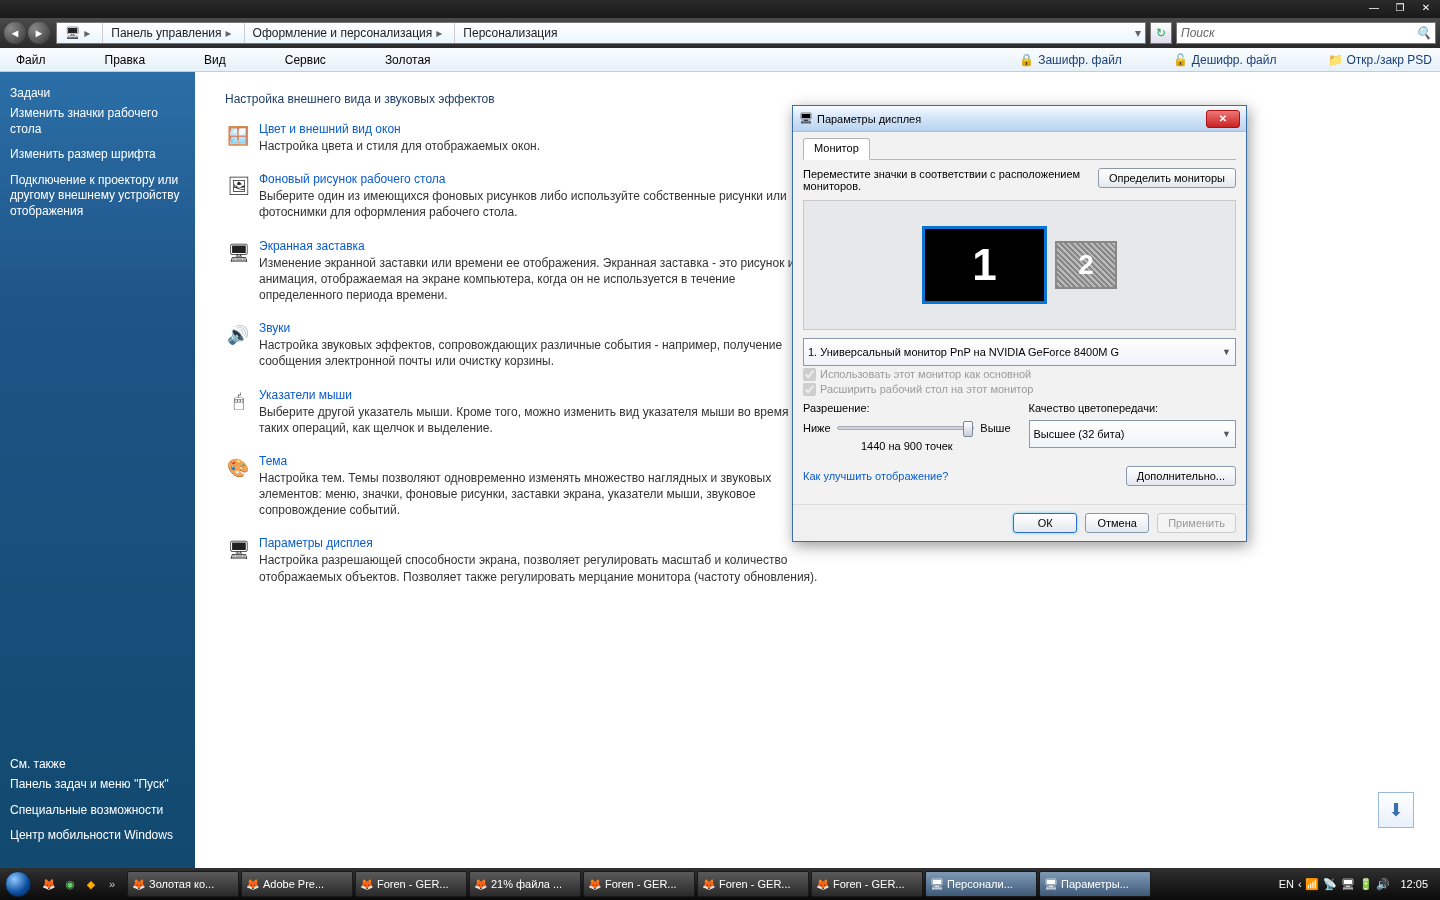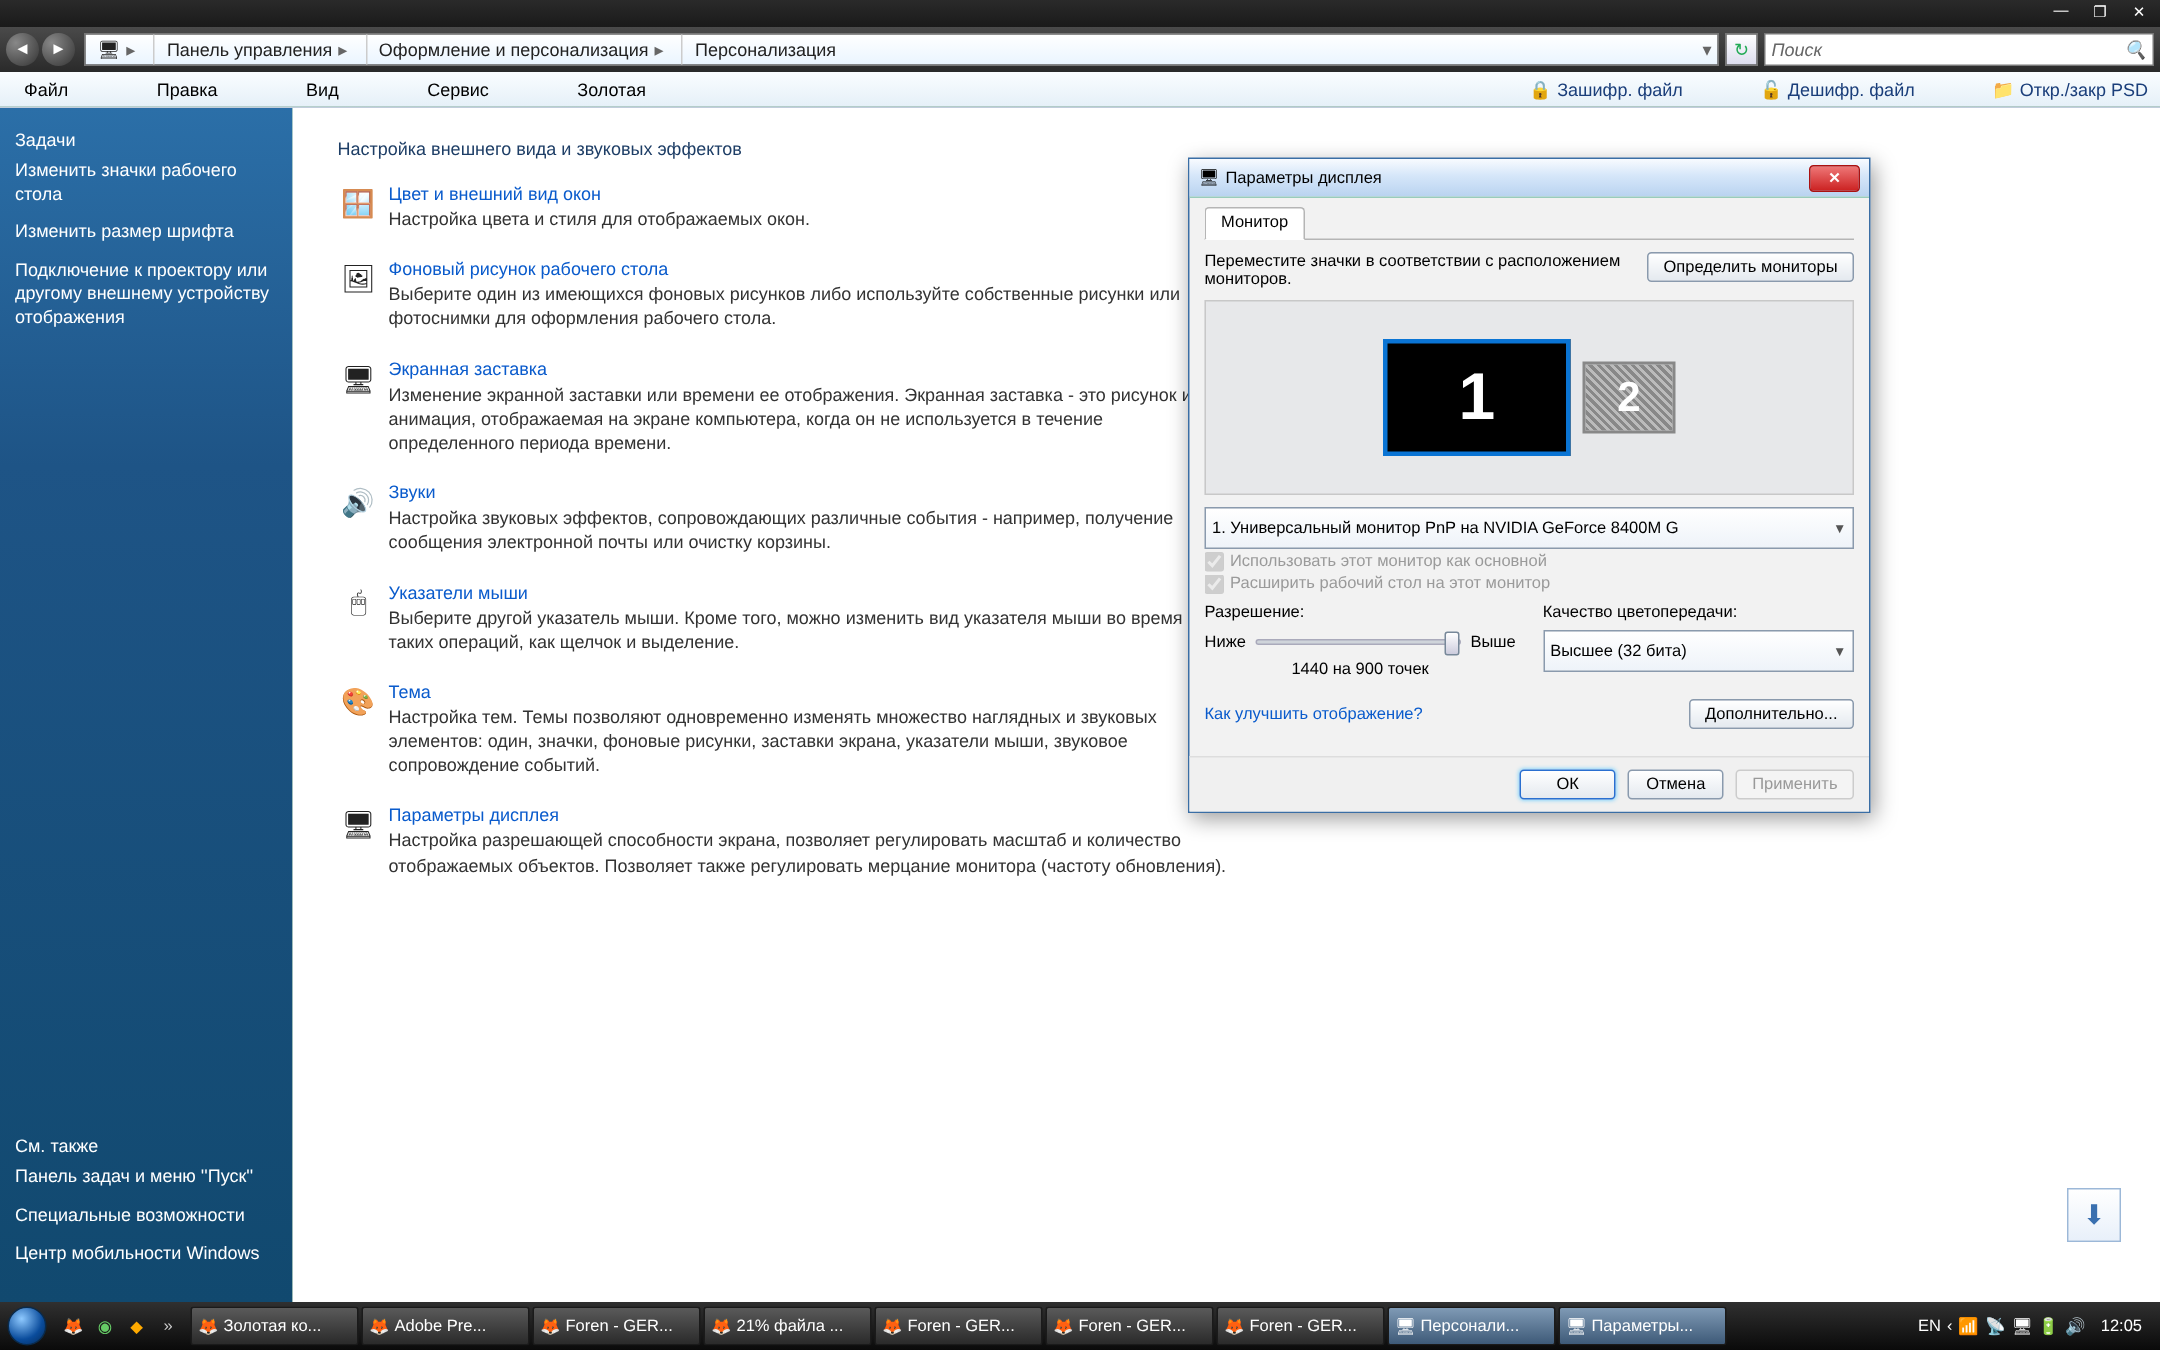--- a/index.html
+++ b/index.html
@@ -188,21 +188,21 @@
         <div class="ico">🖱</div>
         <div class="body">
           <div class="title">Указатели мыши</div>
           <div class="desc">Выберите другой указатель мыши. Кроме того, можно изменить вид указателя мыши во время таких операций, как щелчок и выделение.</div>
         </div>
       </div>
     <div class="sec">
         <div class="ico">🎨</div>
         <div class="body">
           <div class="title">Тема</div>
-          <div class="desc">Настройка тем. Темы позволяют одновременно изменять множество наглядных и звуковых элементов: один, значки, фоновые рисунки, заставки экрана, указатели мыши, звуковое сопровождение событий.</div>
+          <div class="desc">Настройка тем. Темы позволяют одновременно изменять множество наглядных и звуковых элементов: меню, значки, фоновые рисунки, заставки экрана, указатели мыши, звуковое сопровождение событий.</div>
         </div>
       </div>
     <div class="sec">
         <div class="ico">🖥</div>
         <div class="body">
           <div class="title">Параметры дисплея</div>
           <div class="desc">Настройка разрешающей способности экрана, позволяет регулировать масштаб и количество отображаемых объектов. Позволяет также регулировать мерцание монитора (частоту обновления).</div>
         </div>
       </div>
 

